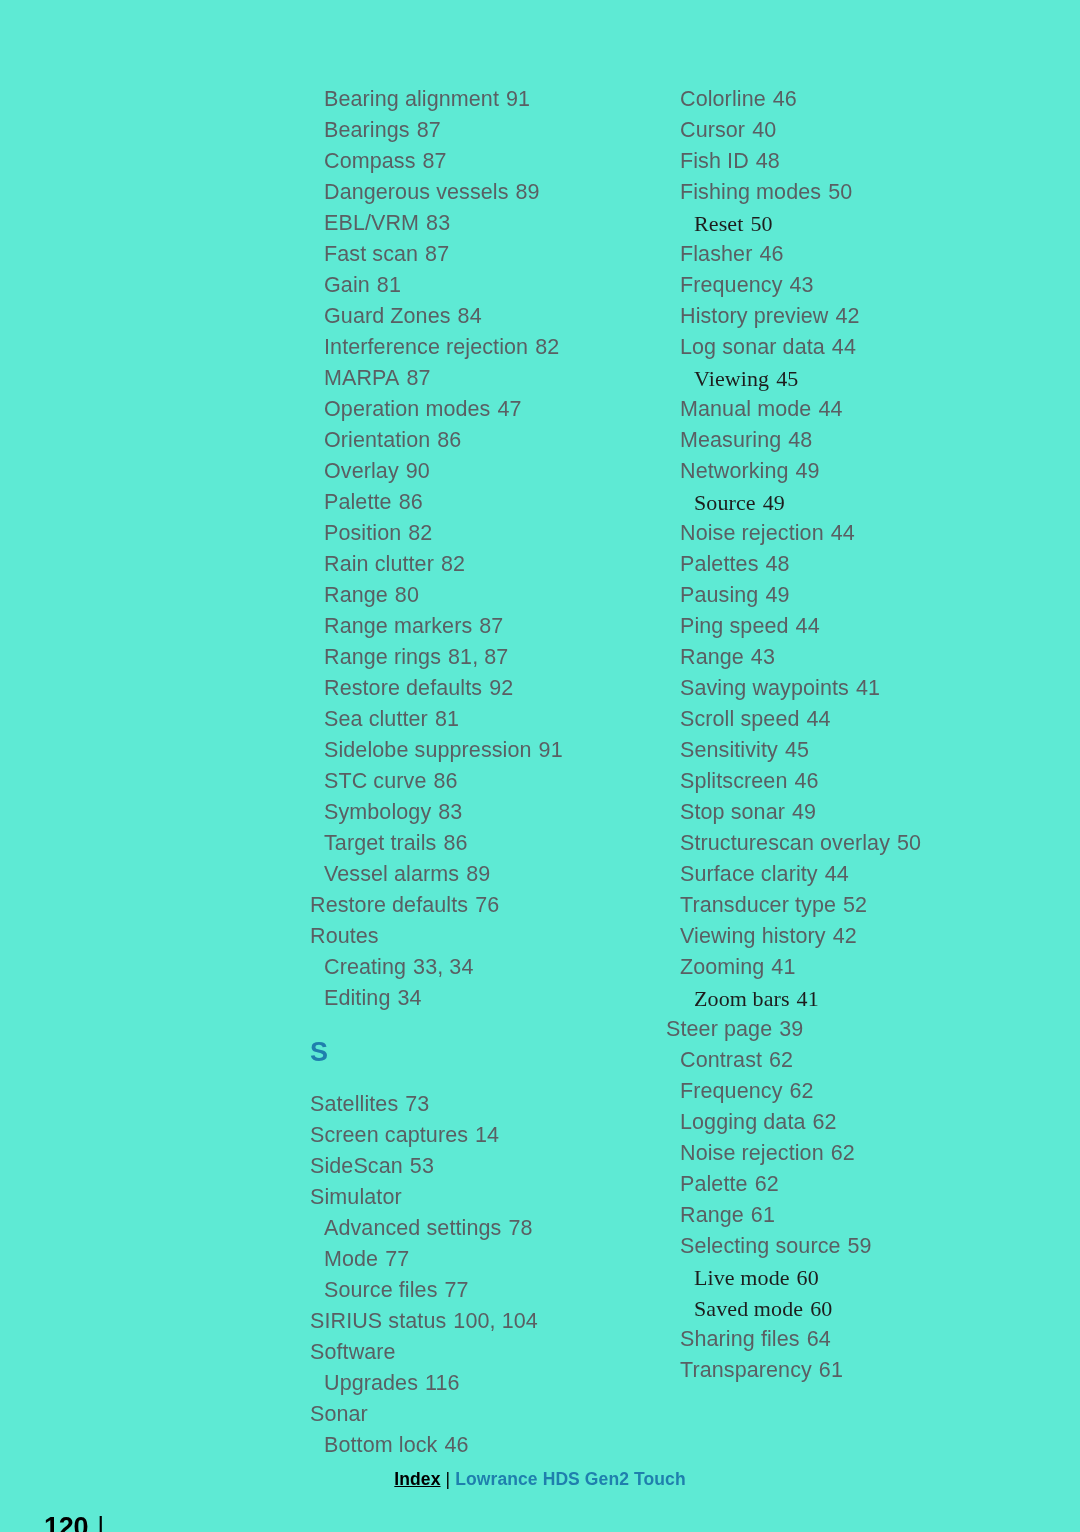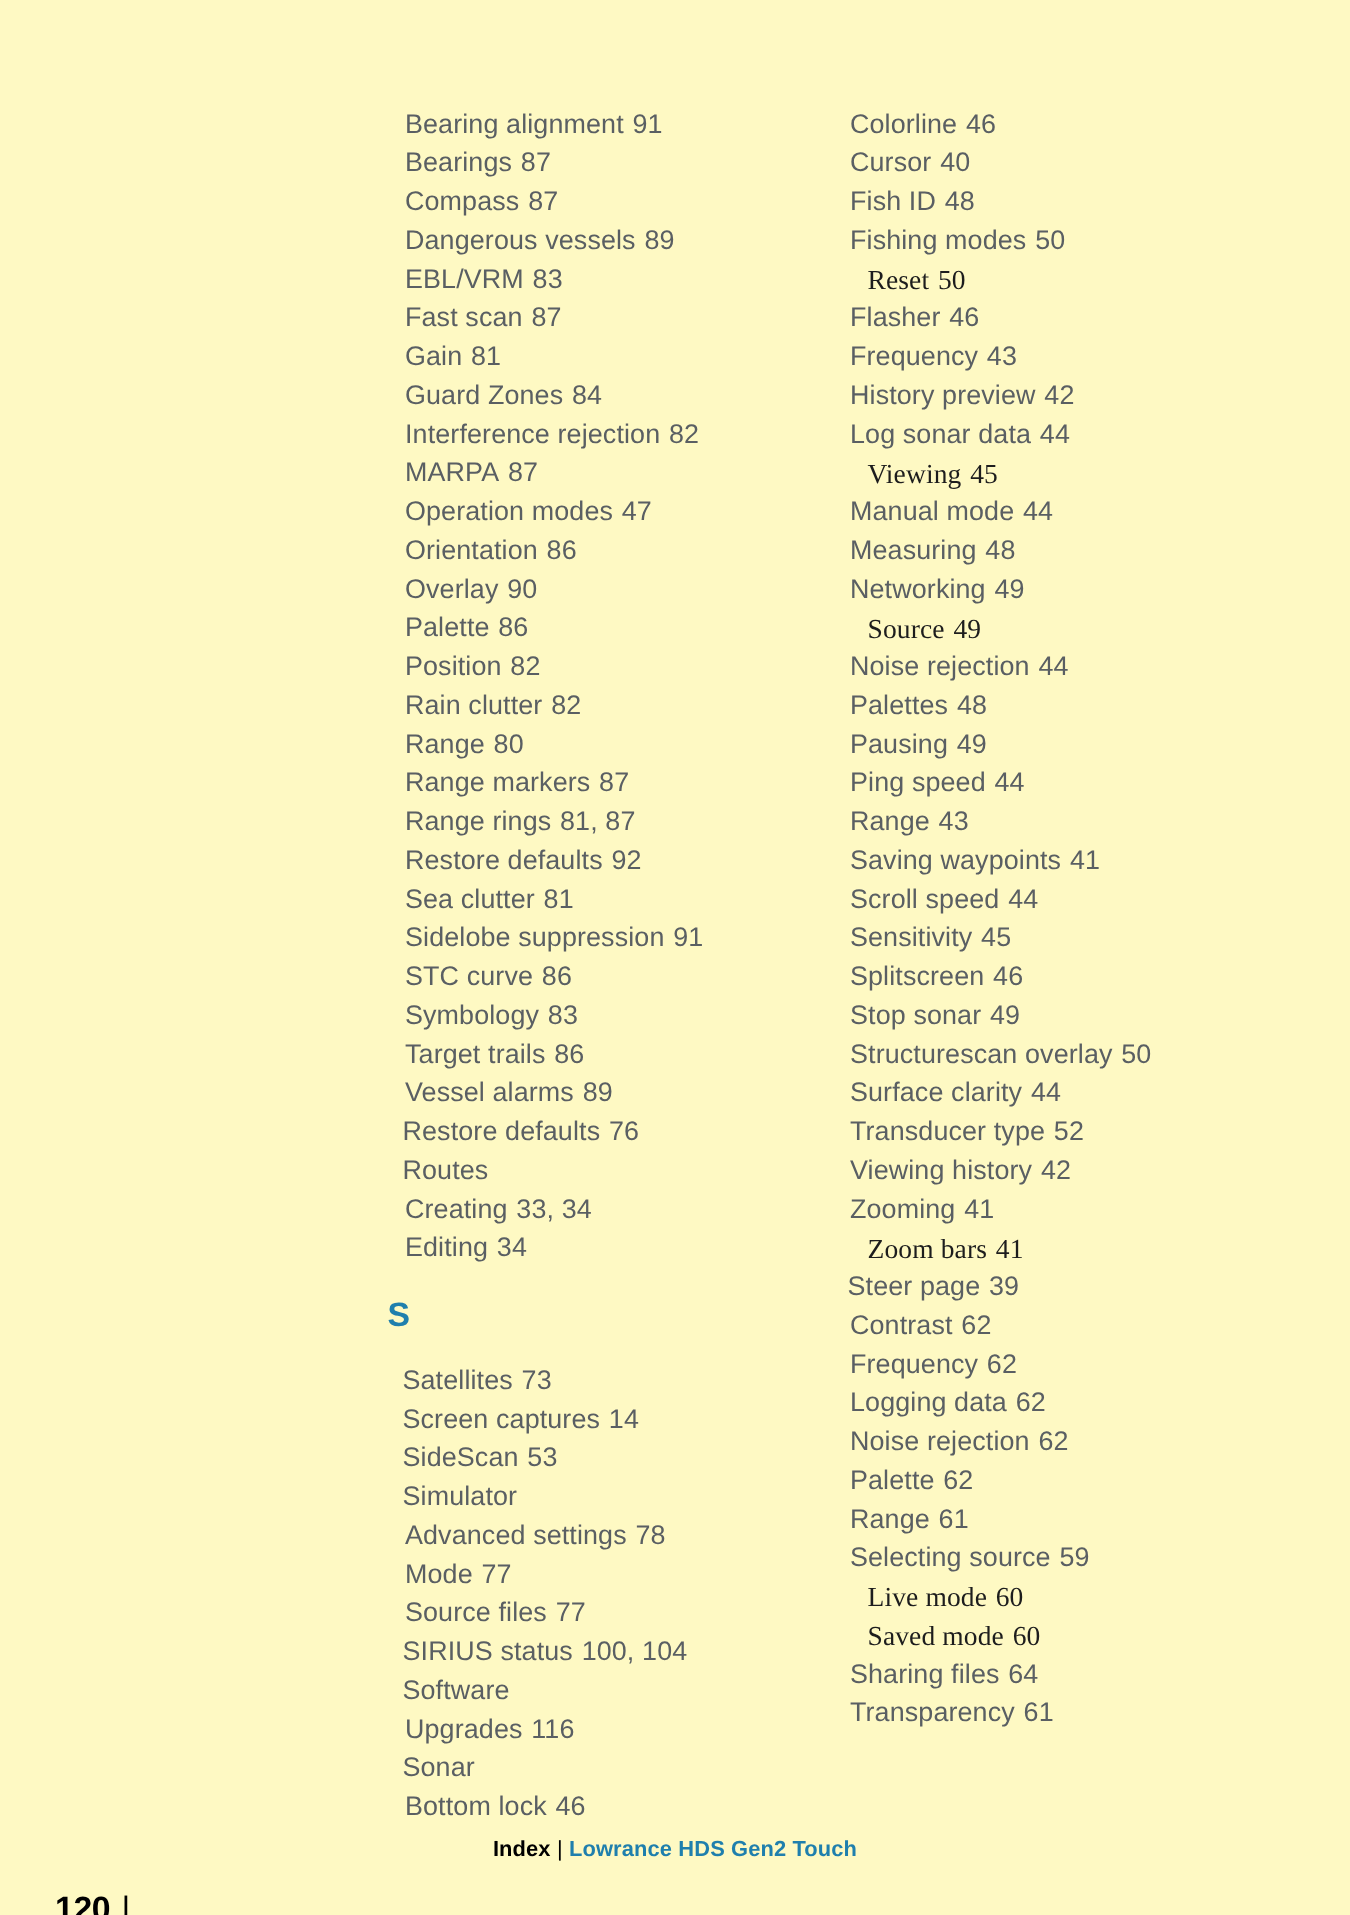--- a/index.html
+++ b/index.html
@@ -4,21 +4,21 @@
 <style>
   html, body {
     margin: 0;
     padding: 0;
     background: #ffffff;
   }
   .page {
     position: relative;
     width: 1080px;
     height: 1532px;
-    background: #fef9c3;
+    background: #5eead4;
     font-family: "Liberation Sans", sans-serif;
     overflow: hidden;
   }
 
   
   .columns {
     position: absolute;
     top: 84px;
     left: 0;
     width: 1080px;
@@ -32,21 +32,21 @@
 
   .entry {
     font-family: "Liberation Sans", sans-serif;
     font-size: 21.5px;
     line-height: 31px;
     color: #5a5f63;
     white-space: nowrap;
     letter-spacing: 0.1px;
   }
   
-  .lvl0 { padding-left: 0px; margin-left: 12px; }
+  .lvl0 { padding-left: 0px; }
   .lvl1 { padding-left: 14px; }
   .lvl2 { padding-left: 28px; }
 
   
   .entry.serif {
     font-family: "Liberation Serif", serif;
     color: #1d1d1d;
     font-size: 22px;
   }
   .entry .pg {
@@ -93,21 +93,21 @@
     position: absolute;
     left: 0;
     top: 5px;
     width: 1080px;
     text-align: center;
     font-family: "Liberation Sans", sans-serif;
     font-size: 17.5px;
     font-weight: bold;
     letter-spacing: 0.1px;
   }
-  .footer-index { color: #000000; }
+  .footer-index { color: #000000; text-decoration: underline; }
   .footer-sep   { color: #000000; margin: 0 5px; font-weight: normal; }
   .footer-title { color: #1f7fad; }
 </style>
 </head>
 <body>
 
 <div class="page">
 
   <div class="columns">
     <div class="col col-left" id="col-left">

